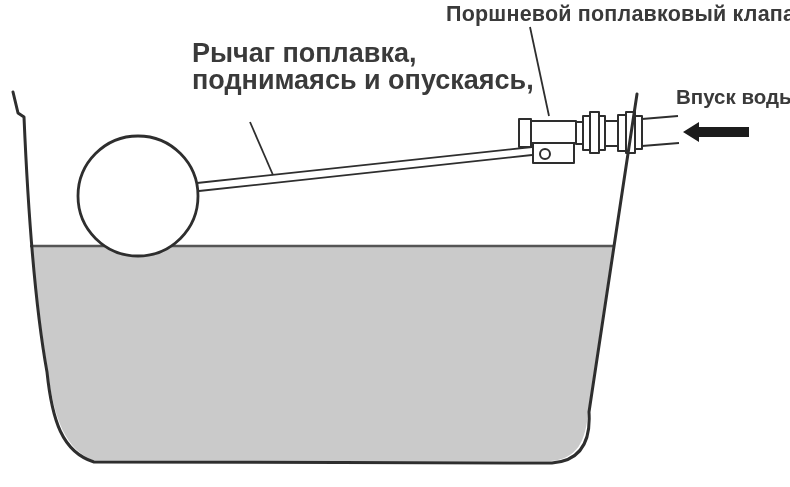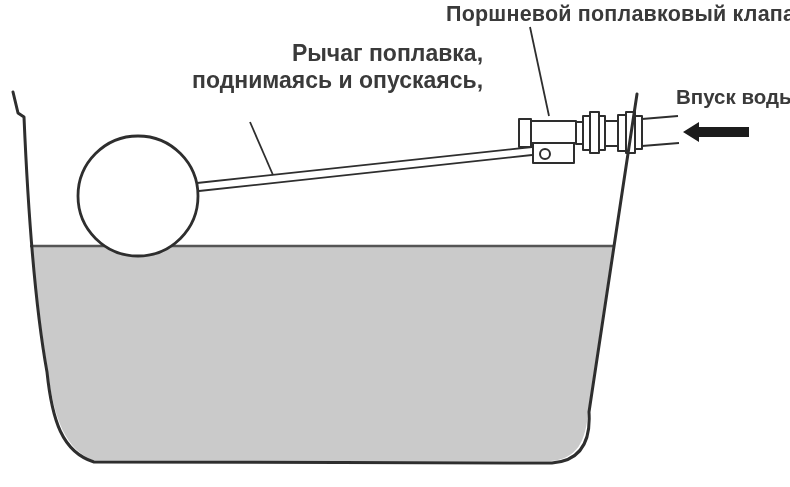--- a/index.html
+++ b/index.html
@@ -13,21 +13,21 @@
   }
   .stage svg { position: absolute; left: 0; top: 0; }
 
   .label {
     position: absolute;
     color: var(--text, #3a3a3a);
     font-weight: 600;
     white-space: nowrap;
   }
   .valve-label  { left: 446px; top: 2px;  font-size: 21.5px; letter-spacing: 0.2px; }
-  .float-label  { left: 192px; top: 40px; font-size: 23px;  line-height: 27px; text-align: right; }
+  .float-label  { left: 192px; top: 40px; font-size: 27px;  line-height: 27px; }
   .inlet-label  { left: 676px; top: 85px; font-size: 20.5px; }
 
   
   .ln   { stroke: var(--line, #2e2e2e); fill: none; }
   .part { stroke: var(--line, #2e2e2e); fill: #ffffff; }
   .water{ fill: var(--water, #cacaca); stroke: none; }
   .wline{ stroke: var(--wlineclr, #555555); fill: none; }
   .arrow{ fill: var(--arrow, #1c1c1c); stroke: none; }
 </style>
 </head>

